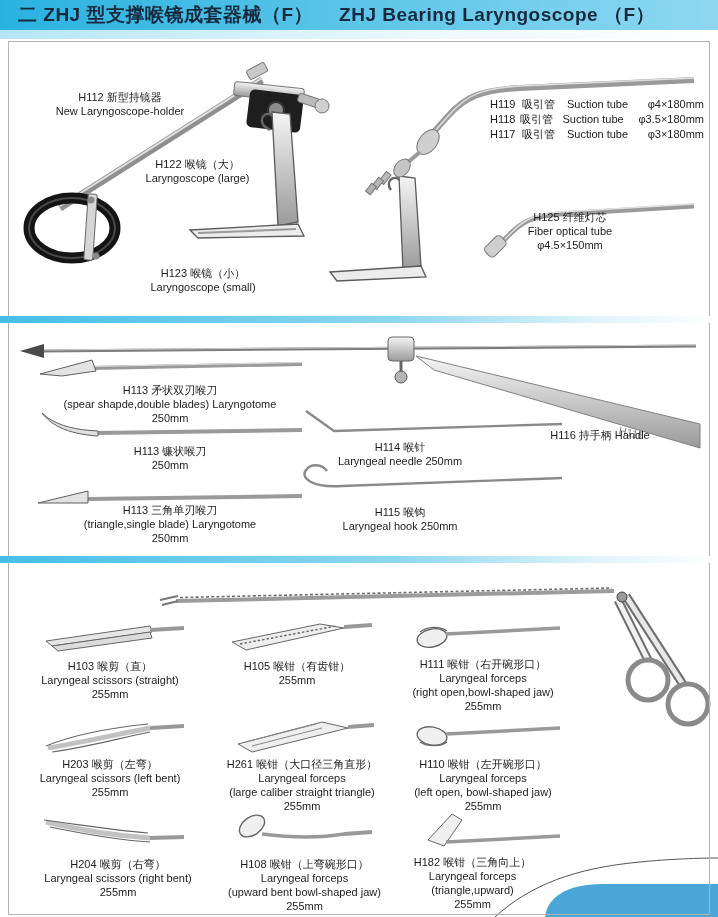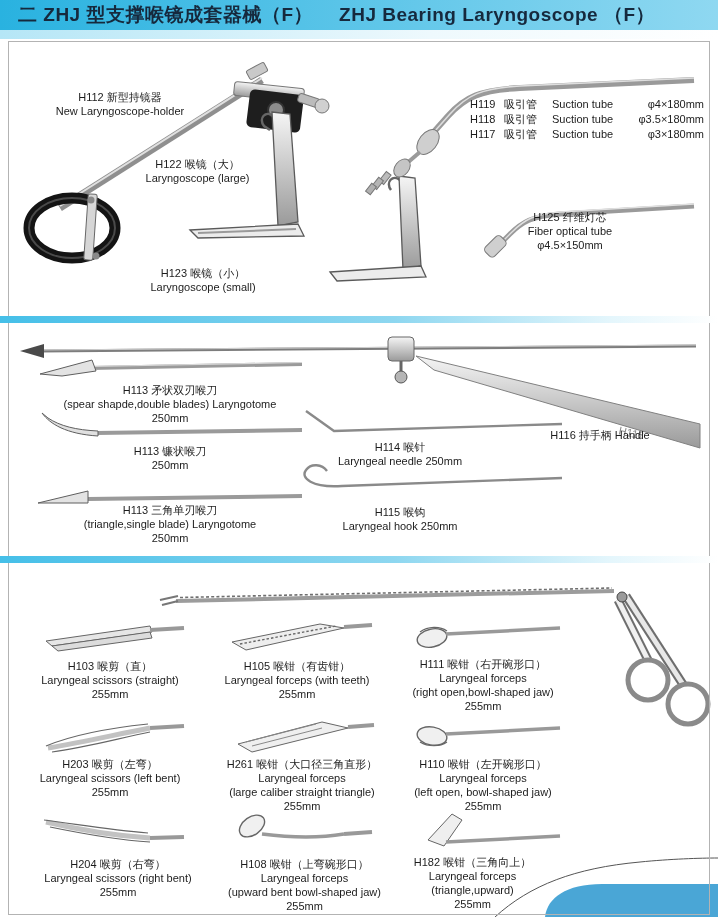--- a/index.html
+++ b/index.html
@@ -41,21 +41,21 @@
   #divider-1 { top:316px; }
   #divider-2 { top:556px; }
   
   .lbl {
     position:absolute; text-align:center;
     font-size:11px; line-height:14px; color:var(--text,#1c1c1c);
   }
   .lbl div { white-space:nowrap; }
   
   #suction-rows { position:absolute; left:470px; top:97px; width:234px; }
-  .srow { display:flex; font-size:11px; line-height:15px; color:var(--text,#1c1c1c); white-space:nowrap; }
+  .srow { display:flex; font-size:11px; line-height:15px; color:var(--text,#1c1c1c); white-space:nowrap;margin-left:20px; }
   .srow .code { width:34px; }
   .srow .cn { width:48px; }
   .srow .en { width:86px; }
   .srow .size { margin-left:auto; }
   svg { position:absolute; left:0; top:0; }
 </style>
 </head>
 <body>
 
 <div id="page">
@@ -296,21 +296,20 @@
     <div>H116 持手柄 Handle</div>
   </div>
 
   <div class="lbl" style="left:15px;top:659px;width:190px">
     <div>H103 喉剪（直）</div>
     <div>Laryngeal scissors (straight)</div>
     <div>255mm</div>
   </div>
   <div class="lbl" style="left:197px;top:659px;width:200px">
     <div>H105 喉钳（有齿钳）</div>
-    <div>Laryngeal forceps (with teeth)</div>
     <div>255mm</div>
   </div>
   <div class="lbl" style="left:383px;top:657px;width:200px">
     <div>H111 喉钳（右开碗形口）</div>
     <div>Laryngeal forceps</div>
     <div>(right open,bowl-shaped jaw)</div>
     <div>255mm</div>
   </div>
   <div class="lbl" style="left:15px;top:757px;width:190px">
     <div>H203 喉剪（左弯）</div>

